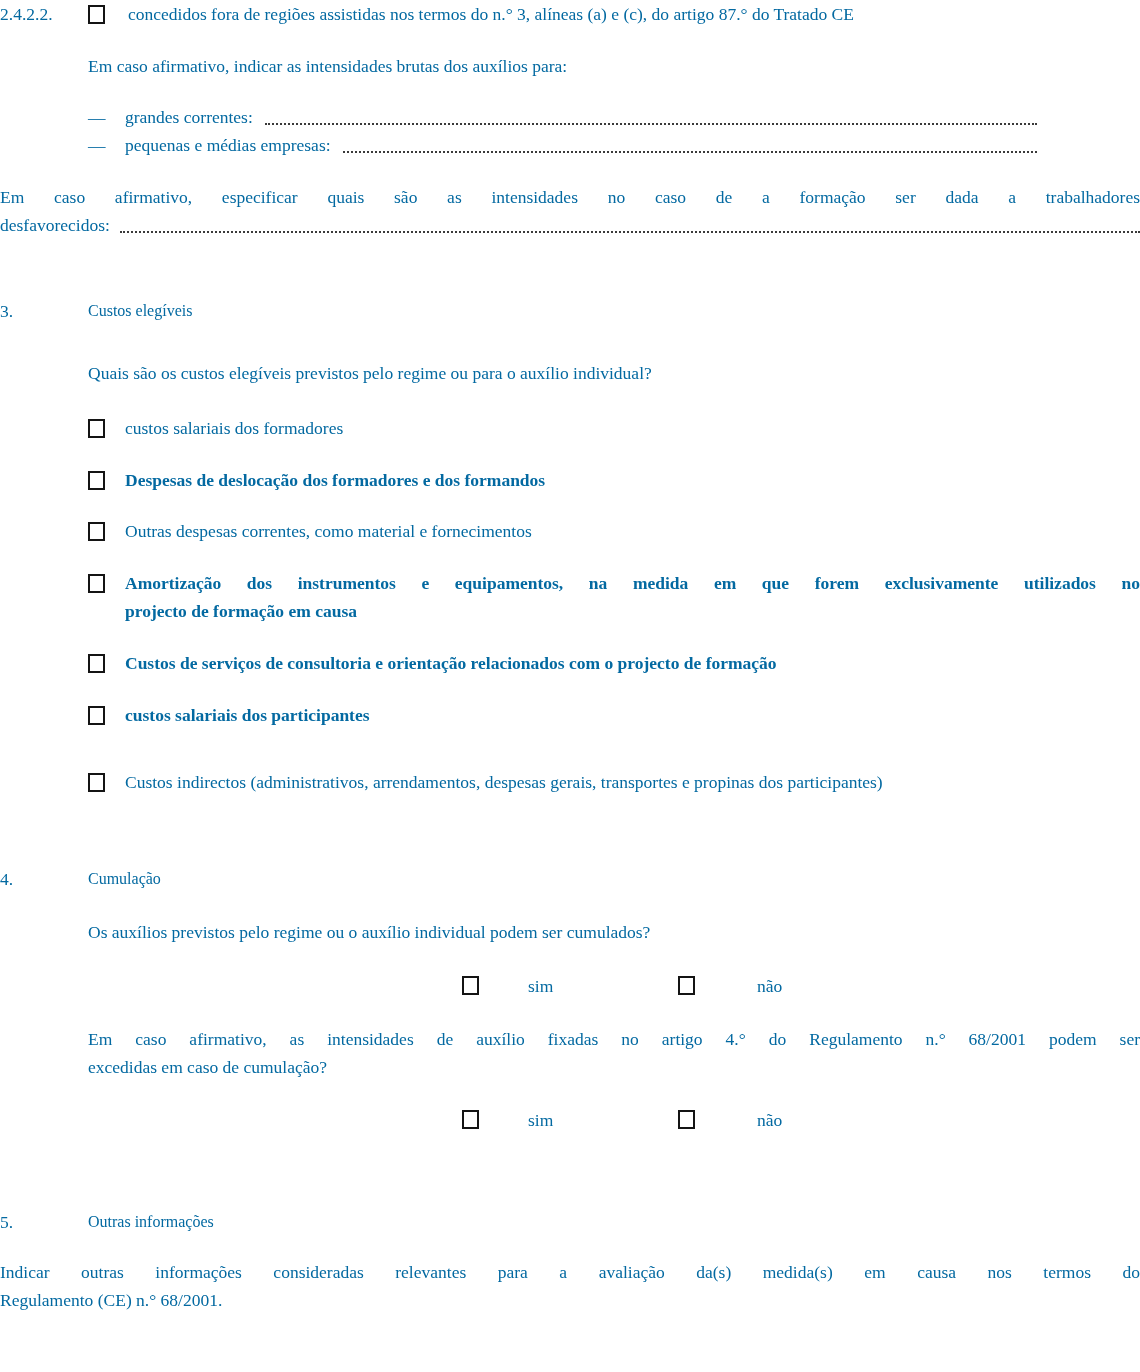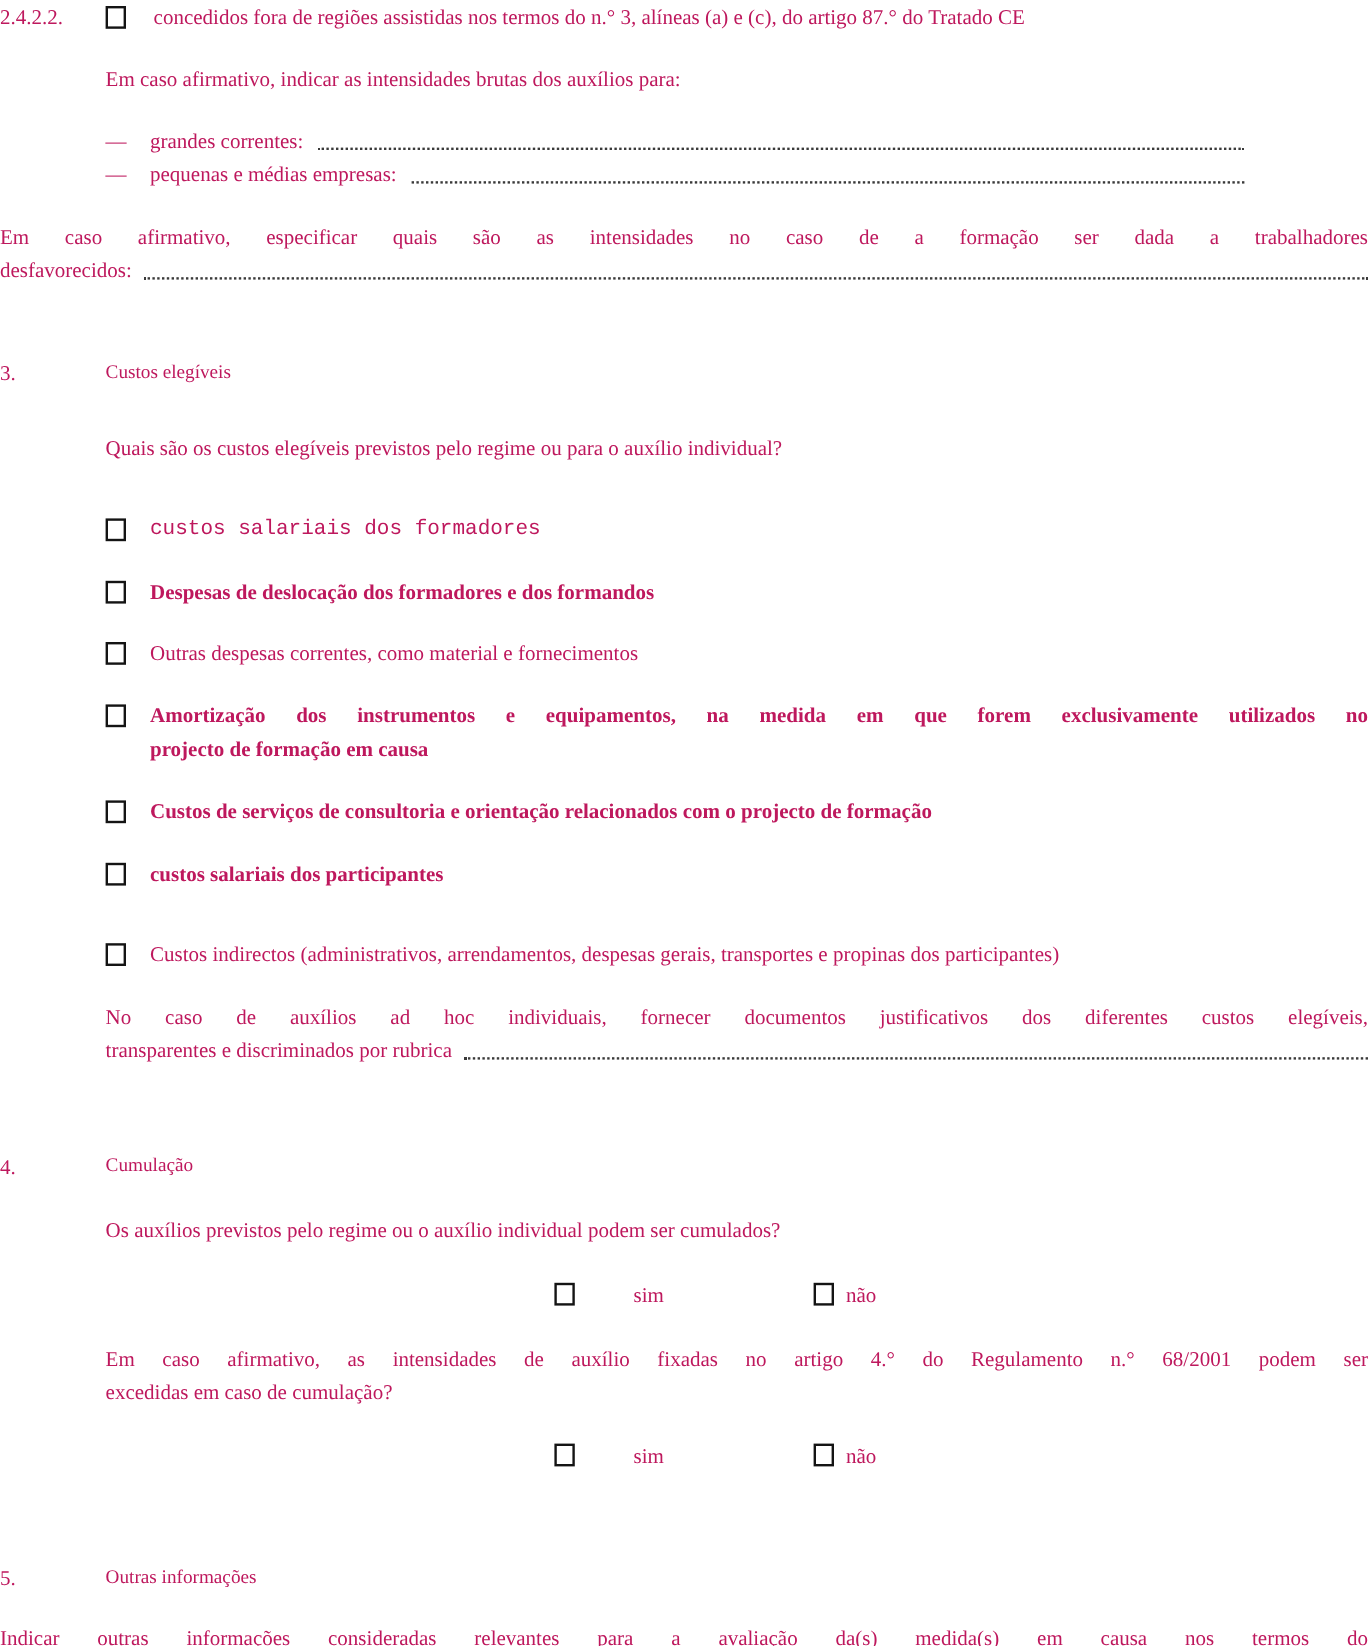--- a/index.html
+++ b/index.html
@@ -4,21 +4,21 @@
 <style>
   html, body { margin: 0; padding: 0; background: #ffffff; }
   .doc {
     position: relative;
     width: 1140px;
     height: 1372px;
     margin: 0;
     font-family: "Liberation Serif", "DejaVu Serif", serif;
     font-size: 17.5px;
     line-height: 28px;
-    color: #be185d;
+    color: #0369a1;
     overflow: hidden;
   }
   .sec-row { display: flex; }
   .num { width: 88px; flex-shrink: 0; }
   .content { flex: 1; }
 
   .heading { font-weight: normal; font-size: 16px; }
 
   .cb {
     display: inline-block;
@@ -44,29 +44,29 @@
   }
   .dotline { display: flex; align-items: flex-end; }
   .dotline .leader { margin-left: 10px; }
 
   .simnao { position: relative; height: 28px; }
   .simnao .cb { position: absolute; top: 4px; }
   .simnao .yn-label { position: absolute; top: 0; }
   .cb-1 { left: 374px; }
   .lab-1 { left: 440px; }
   .cb-2 { left: 590px; }
-  .lab-2 { left: 617px; }
+  .lab-2 { left: 669px; }
 
   
   .m-intro   { margin-top: 24px; }
   .m-dash    { margin-top: 23px; }
   .m-follow  { margin-top: 24px; flex-direction: column; }
   .m-h3      { margin-top: 58px; }
   .m-q3      { margin-top: 34px; }
-  .m-opt1    { margin-top: 40px; font-family: Liberation Mono, monospace; }
+  .m-opt1    { margin-top: 27px; }
   .m-opt     { margin-top: 24px; font-weight: bold; }
   .m-opt3    { margin-top: 23px; }
   .m-opt7    { margin-top: 39px; }
   .m-note    { margin-top: 24px; }
   .m-h4      { margin-top: 69px; }
   .m-q4      { margin-top: 25px; }
   .m-sn1     { margin-top: 26px; }
   .m-q4b     { margin-top: 25px; }
   .m-sn2     { margin-top: 25px; }
   .m-h5      { margin-top: 74px; }
@@ -181,30 +181,20 @@
   </div>
 
   <div class="sec-row m-opt7">
     <div class="num"></div>
     <div class="content opt">
       <span class="cb"></span>
       <span class="opt-text">Custos indirectos (administrativos, arrendamentos, despesas gerais, transportes e propinas dos participantes)</span>
     </div>
   </div>
 
-  <div class="sec-row m-note">
-    <div class="num"></div>
-    <div class="content">
-      <div class="jline">No caso de auxílios ad hoc individuais, fornecer documentos justificativos dos diferentes custos elegíveis,</div>
-      <div class="dotline">
-        <span>transparentes e discriminados por rubrica</span>
-        <span class="leader"></span>
-      </div>
-    </div>
-  </div>
 
   <div class="sec-row m-h4">
     <div class="num">4.</div>
     <div class="content heading">Cumulação</div>
   </div>
 
   <div class="sec-row m-q4">
     <div class="num"></div>
     <div class="content">Os auxílios previstos pelo regime ou o auxílio individual podem ser cumulados?</div>
   </div>

